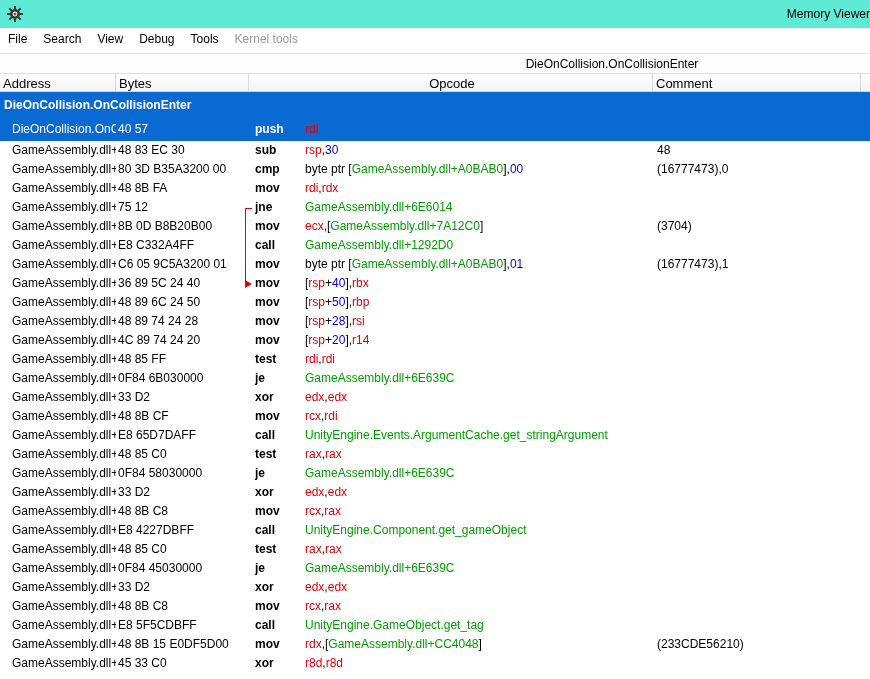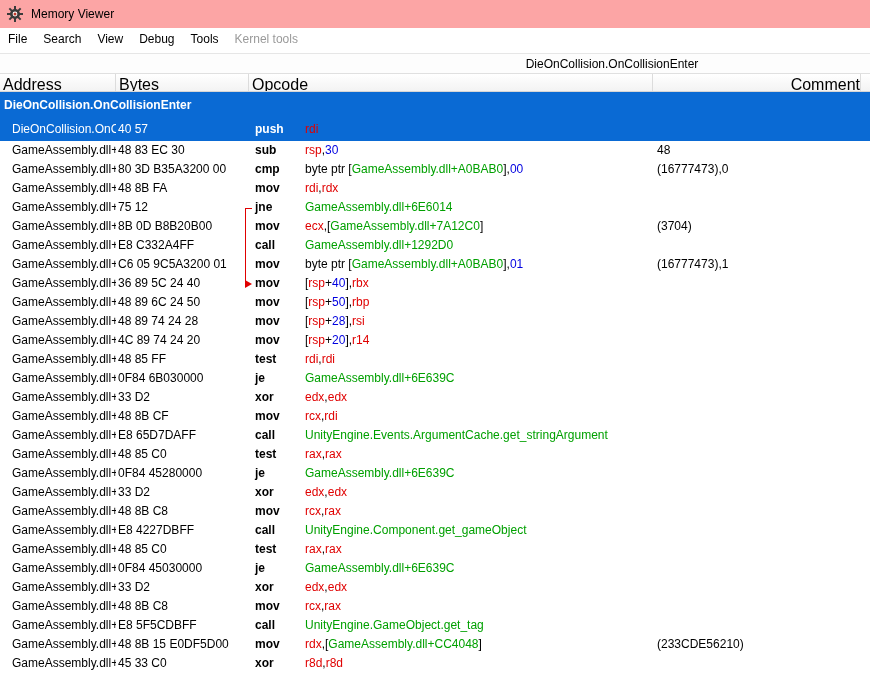--- a/index.html
+++ b/index.html
@@ -4,40 +4,40 @@
 <style>
   * { box-sizing: border-box; margin: 0; padding: 0; }
   html, body {
     width: 870px; height: 679px; overflow: hidden;
     background: #ffffff;
     font-family: "Liberation Sans", sans-serif;
   }
   body { display: flex; flex-direction: column; }
 
   
-  .titlebar { height: 28px; display: flex; align-items: center; padding-left: 7px; background: #fca5a5; flex: 0 0 auto; }
+  .titlebar { height: 28px; display: flex; align-items: center; padding-left: 7px; background: #5eead4; flex: 0 0 auto; justify-content: space-between; }
   .app-icon { width: 16px; height: 16px; display: inline-block; }
   .title-text { font-size: 12px; color: #000; margin-left: 8px; }
 
   
   .menubar { height: 25px; display: flex; background: #fff; font-size: 12px; flex: 0 0 auto; }
   .menu-item { padding: 4px 8px; color: #000; cursor: default; }
   .menu-item.disabled { color: var(--disabled, #9a9a9a); }
 
   
   .symbol-strip { height: 20px; position: relative; background: #fdfdfd; border-top: 1px solid #e6e6e6; flex: 0 0 auto; }
   .symbol-strip-label { position: absolute; left: 612px; top: 3px; transform: translateX(-50%); font-size: 12px; color: #000; white-space: nowrap; }
 
   
-  .colheaders { height: 19px; display: flex; background: linear-gradient(#ffffff, #f3f3f3); border-top: 1px solid #e0e0e0; border-bottom: 1px solid #d6d6d6; font-size: 16px; flex: 0 0 auto; }
+  .colheaders { height: 19px; display: flex; background: linear-gradient(#ffffff, #f3f3f3); border-top: 1px solid #e0e0e0; border-bottom: 1px solid #d6d6d6; font-size: 13px; flex: 0 0 auto; }
   .colheader { padding: 2px 0 0 3px; border-right: 1px solid #dcdcdc; height: 100%; white-space: nowrap; overflow: hidden; color: #000; }
   .col-address { width: 116px; }
   .col-bytes   { width: 133px; }
-  .col-opcode  { width: 404px; }
-  .col-comment { width: 208px; text-align: right; }
+  .col-opcode  { width: 404px; text-align: center; }
+  .col-comment { width: 208px; }
   .col-filler  { flex: 1; border-right: none; }
 
   
   .rows { flex: 1; position: relative; overflow: hidden; background: #fff; }
   .row { width: 100%; font-size: 12px; white-space: nowrap; }
   .symbol-row { height: 26px; line-height: 26px; font-weight: bold; color: #fff; background: var(--selection, #0a6ad4); padding-left: 4px; }
   .code-row { height: 19px; line-height: 19px; display: flex; }
   .code-row.selected { height: 23px; line-height: 23px; background: var(--selection, #0a6ad4); }
   .cell-addr { width: 116px; padding-left: 12px; overflow: hidden; color: #000; flex: 0 0 auto; }
   .cell-bytes { width: 133px; padding-left: 2px; overflow: hidden; color: #000; flex: 0 0 auto; }
@@ -206,21 +206,21 @@
       <div class="cell-comment"></div>
     </div>
     <div class="row code-row">
       <div class="cell-addr">GameAssembly.dll+</div>
       <div class="cell-bytes">48 85 C0</div>
       <div class="cell-opcode"><span class="mnemonic">test</span><span class="op-r">rax</span><span class="op-p">,</span><span class="op-r">rax</span></div>
       <div class="cell-comment"></div>
     </div>
     <div class="row code-row">
       <div class="cell-addr">GameAssembly.dll+</div>
-      <div class="cell-bytes">0F84 45280000</div>
+      <div class="cell-bytes">0F84 58030000</div>
       <div class="cell-opcode"><span class="mnemonic">je</span><span class="op-s">GameAssembly.dll+6E639C</span></div>
       <div class="cell-comment"></div>
     </div>
     <div class="row code-row">
       <div class="cell-addr">GameAssembly.dll+</div>
       <div class="cell-bytes">33 D2</div>
       <div class="cell-opcode"><span class="mnemonic">xor</span><span class="op-r">edx</span><span class="op-p">,</span><span class="op-r">edx</span></div>
       <div class="cell-comment"></div>
     </div>
     <div class="row code-row">

